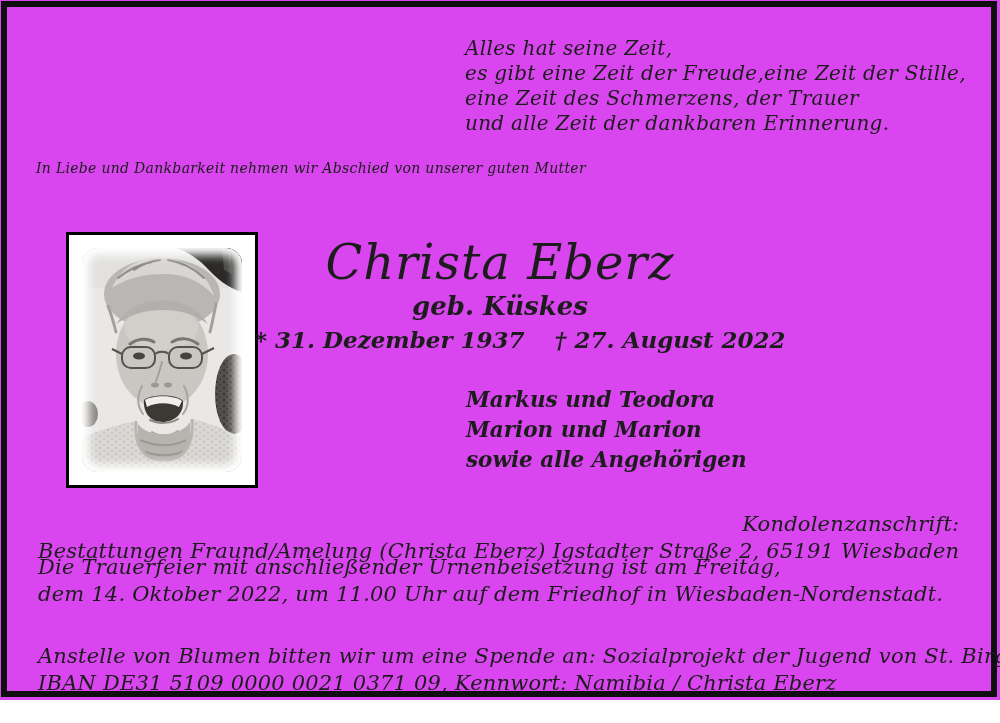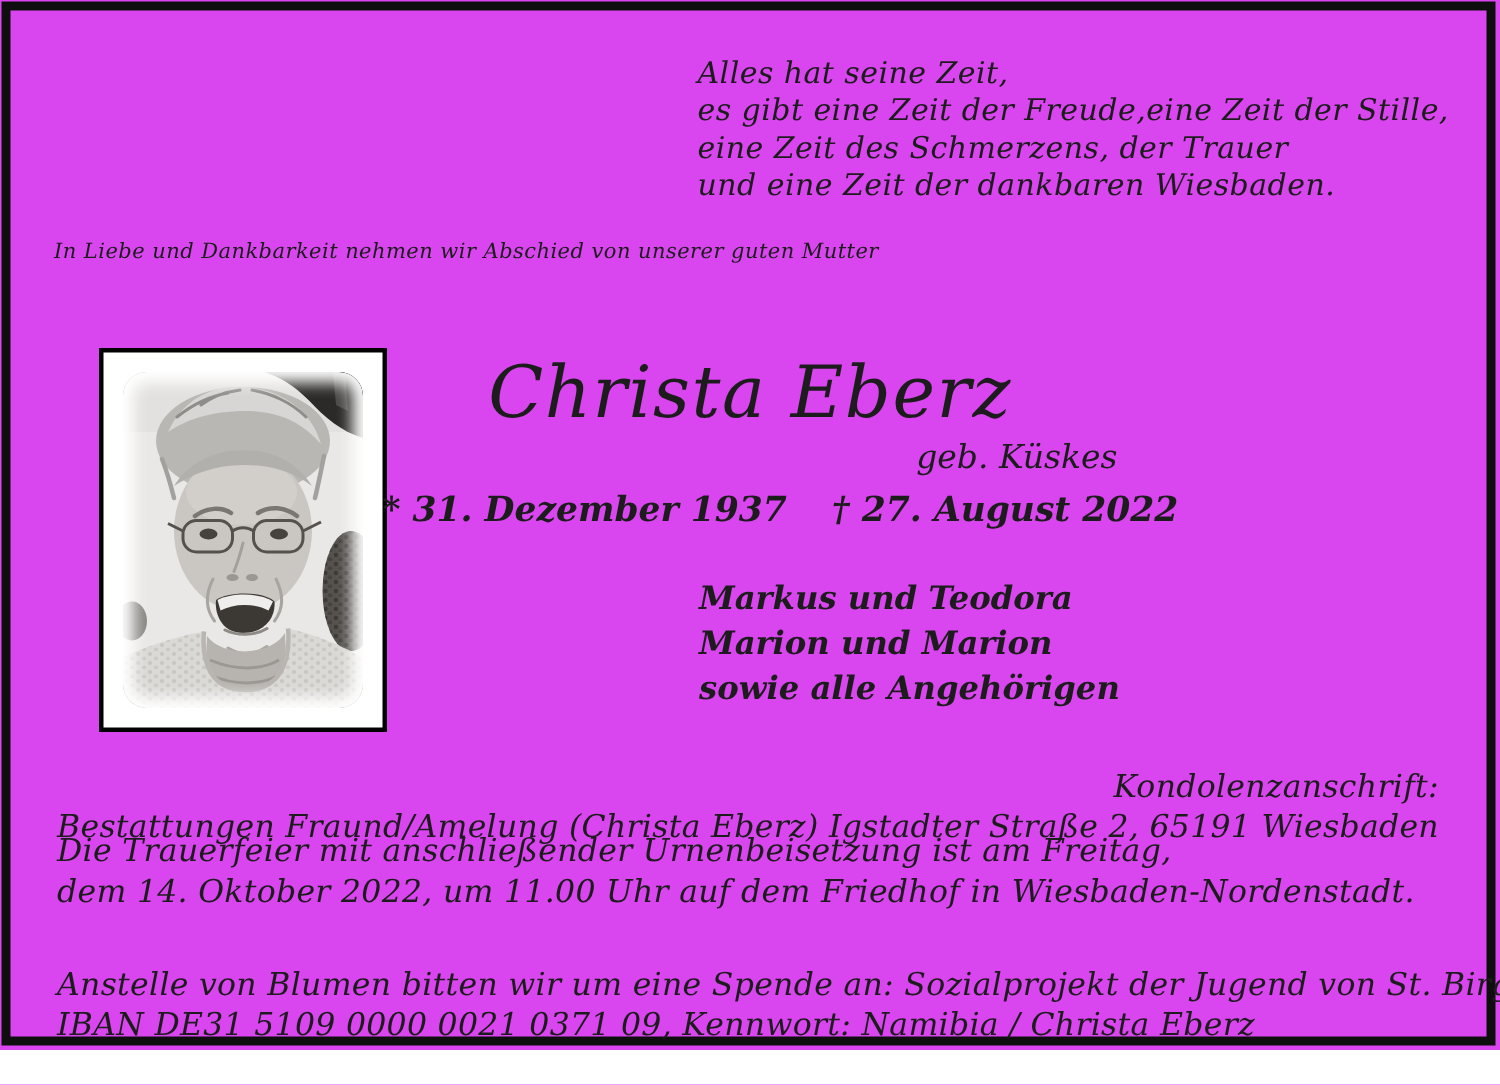--- a/index.html
+++ b/index.html
@@ -65,24 +65,23 @@
     width: 490px;
     text-align: center;
   }
   .name {
     font-size: 48px;
     line-height: 52px;
     letter-spacing: 1px;
   }
   .maiden {
     margin-top: 5px;
-    font-size: 22px;
+    font-size: 26px;
     line-height: 26px;
-    font-weight: normal;
-    text-align: right;
+    font-weight: bold;
   }
   .dates {
     margin-top: 7px;
     font-size: 23px;
     line-height: 28px;
     font-weight: bold;
     white-space: nowrap;
   }
   .dates .gap { display: inline-block; width: 30px; }
   .mourning {
@@ -113,21 +112,21 @@
 <body>
 
 <div class="sheet">
 
   <div class="border-frame"></div>
 
   <div class="verse">
     <div>Alles hat seine Zeit,</div>
     <div>es gibt eine Zeit der Freude,eine Zeit der Stille,</div>
     <div>eine Zeit des Schmerzens, der Trauer</div>
-    <div>und eine Zeit der dankbaren Wiesbaden.</div>
+    <div>und alle Zeit der dankbaren Erinnerung.</div>
   </div>
 
   <div class="intro">
     <div>In Liebe und Dankbarkeit nehmen wir Abschied von unserer guten Mutter</div>
   </div>
 
   <div class="photo-frame">
     <div class="photo">
       <svg width="160" height="224" viewBox="0 0 160 224" xmlns="http://www.w3.org/2000/svg">
         <defs>

